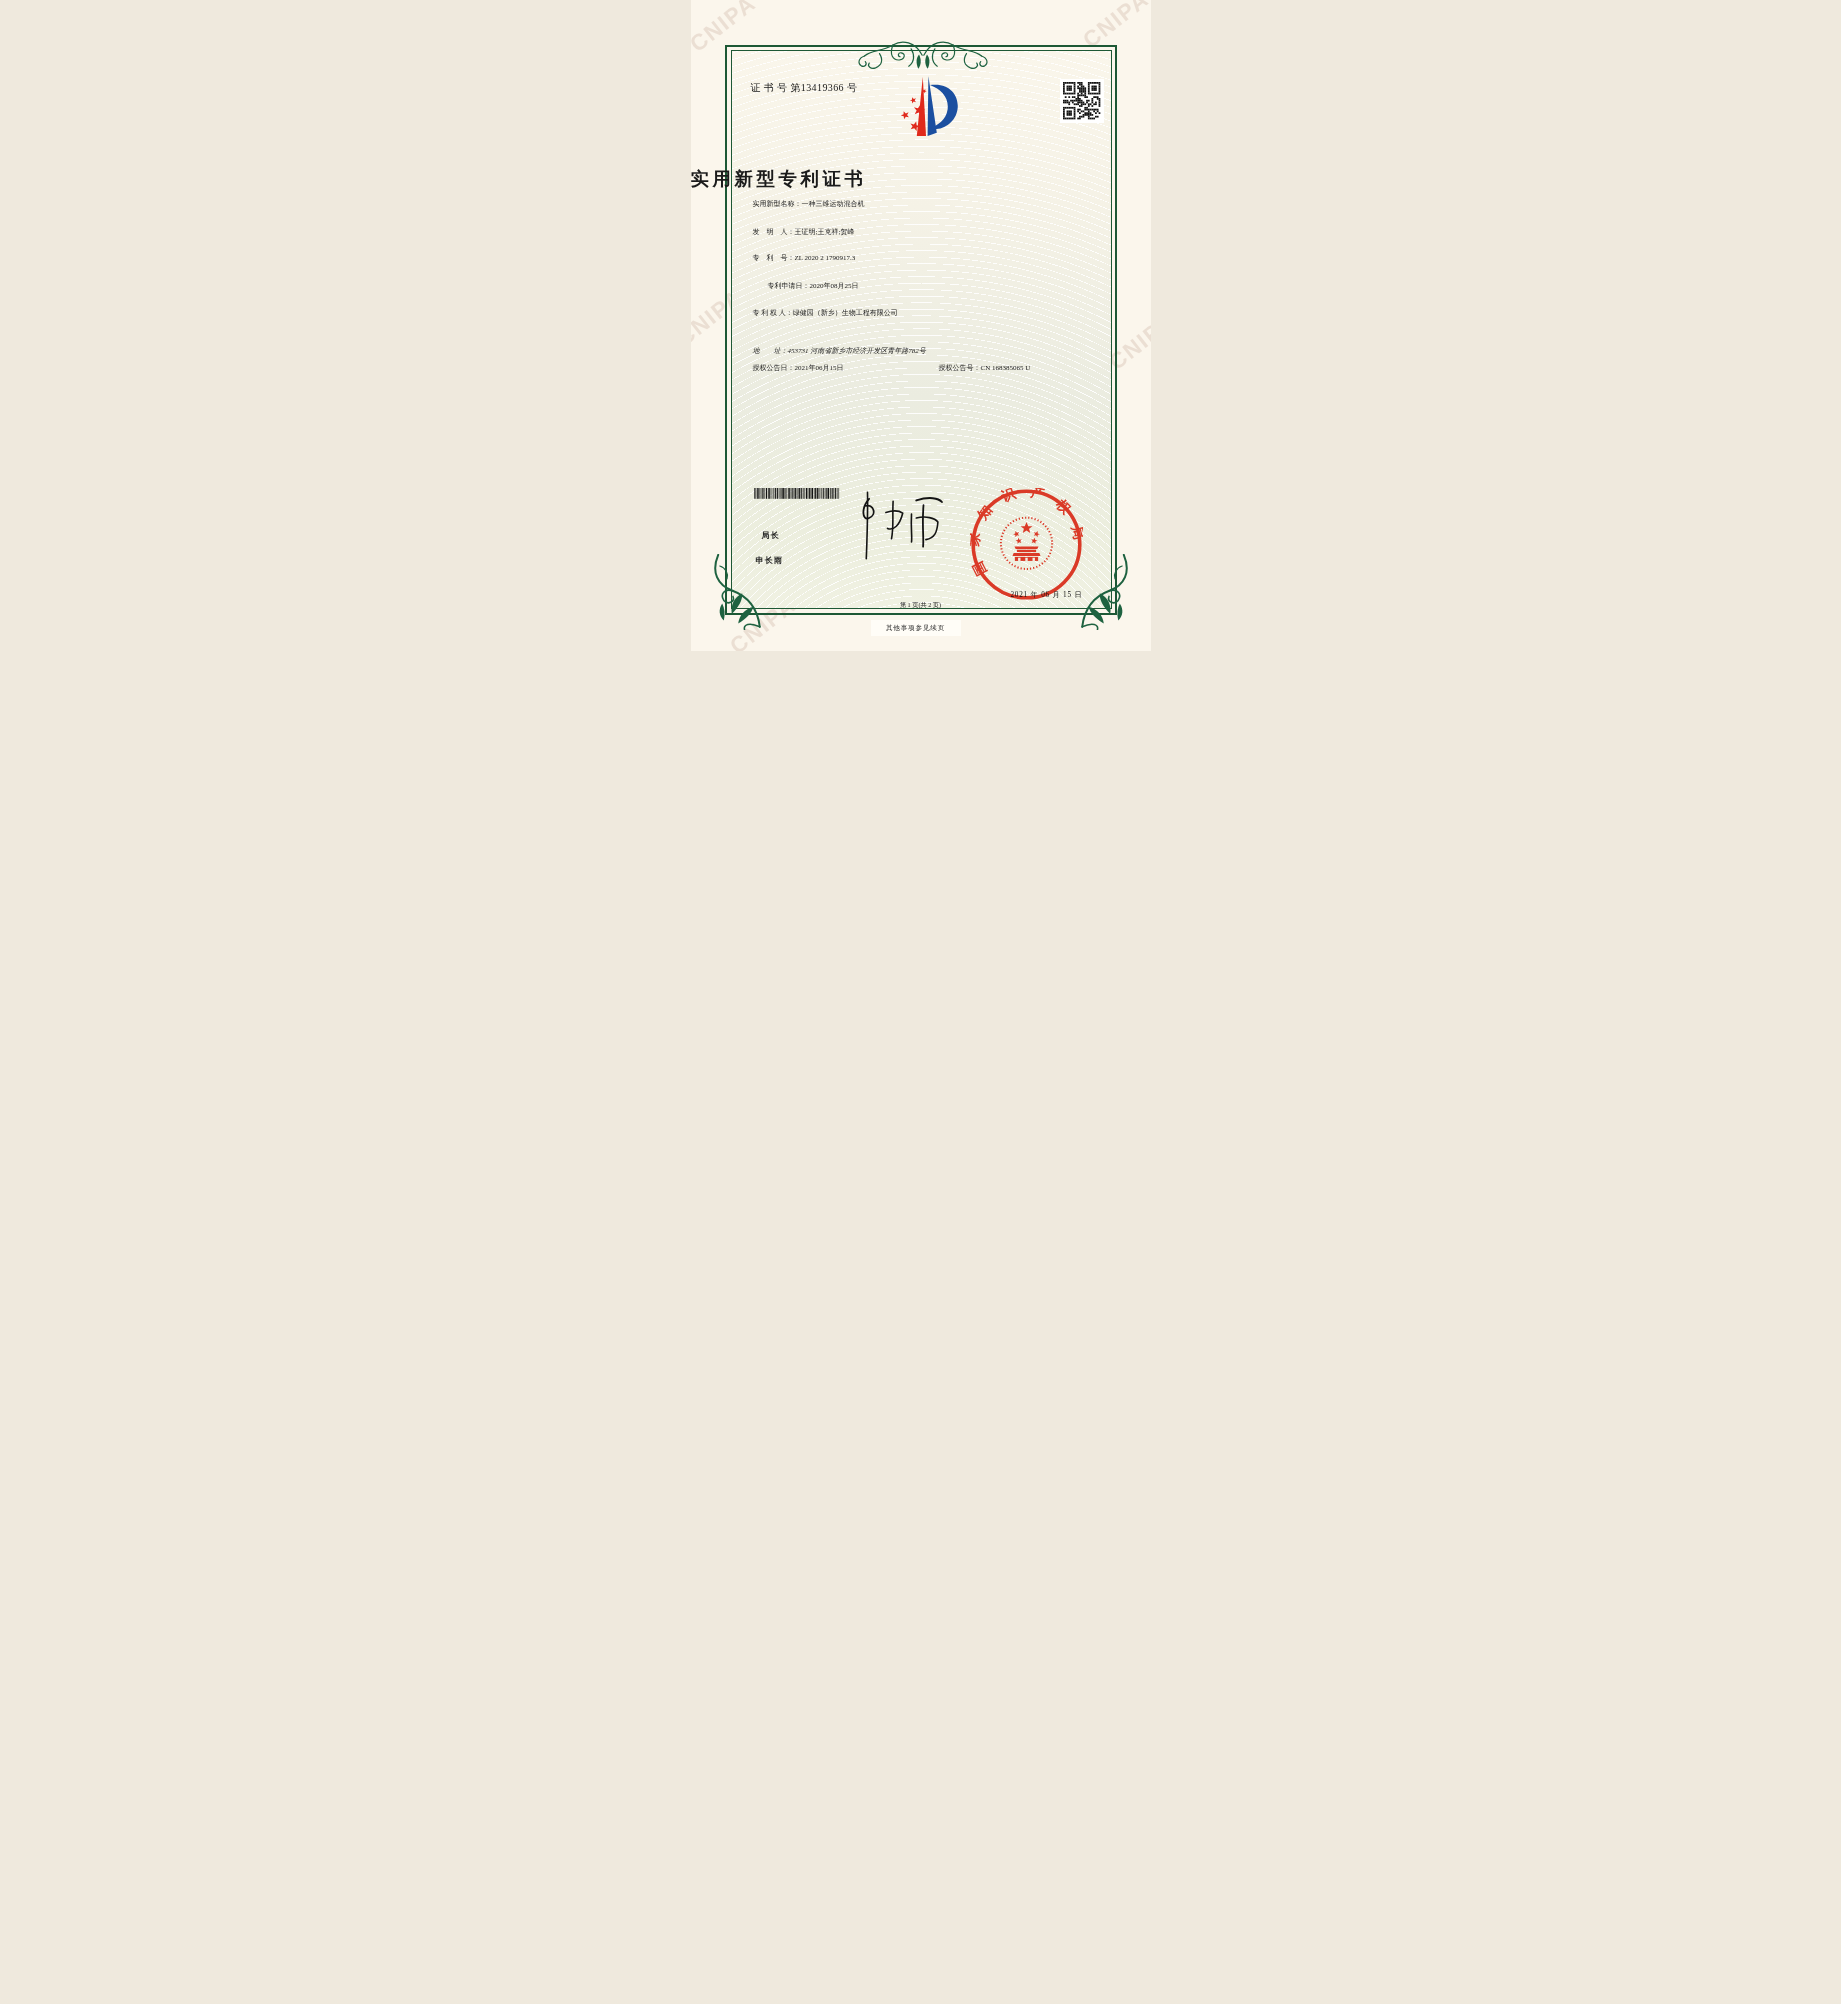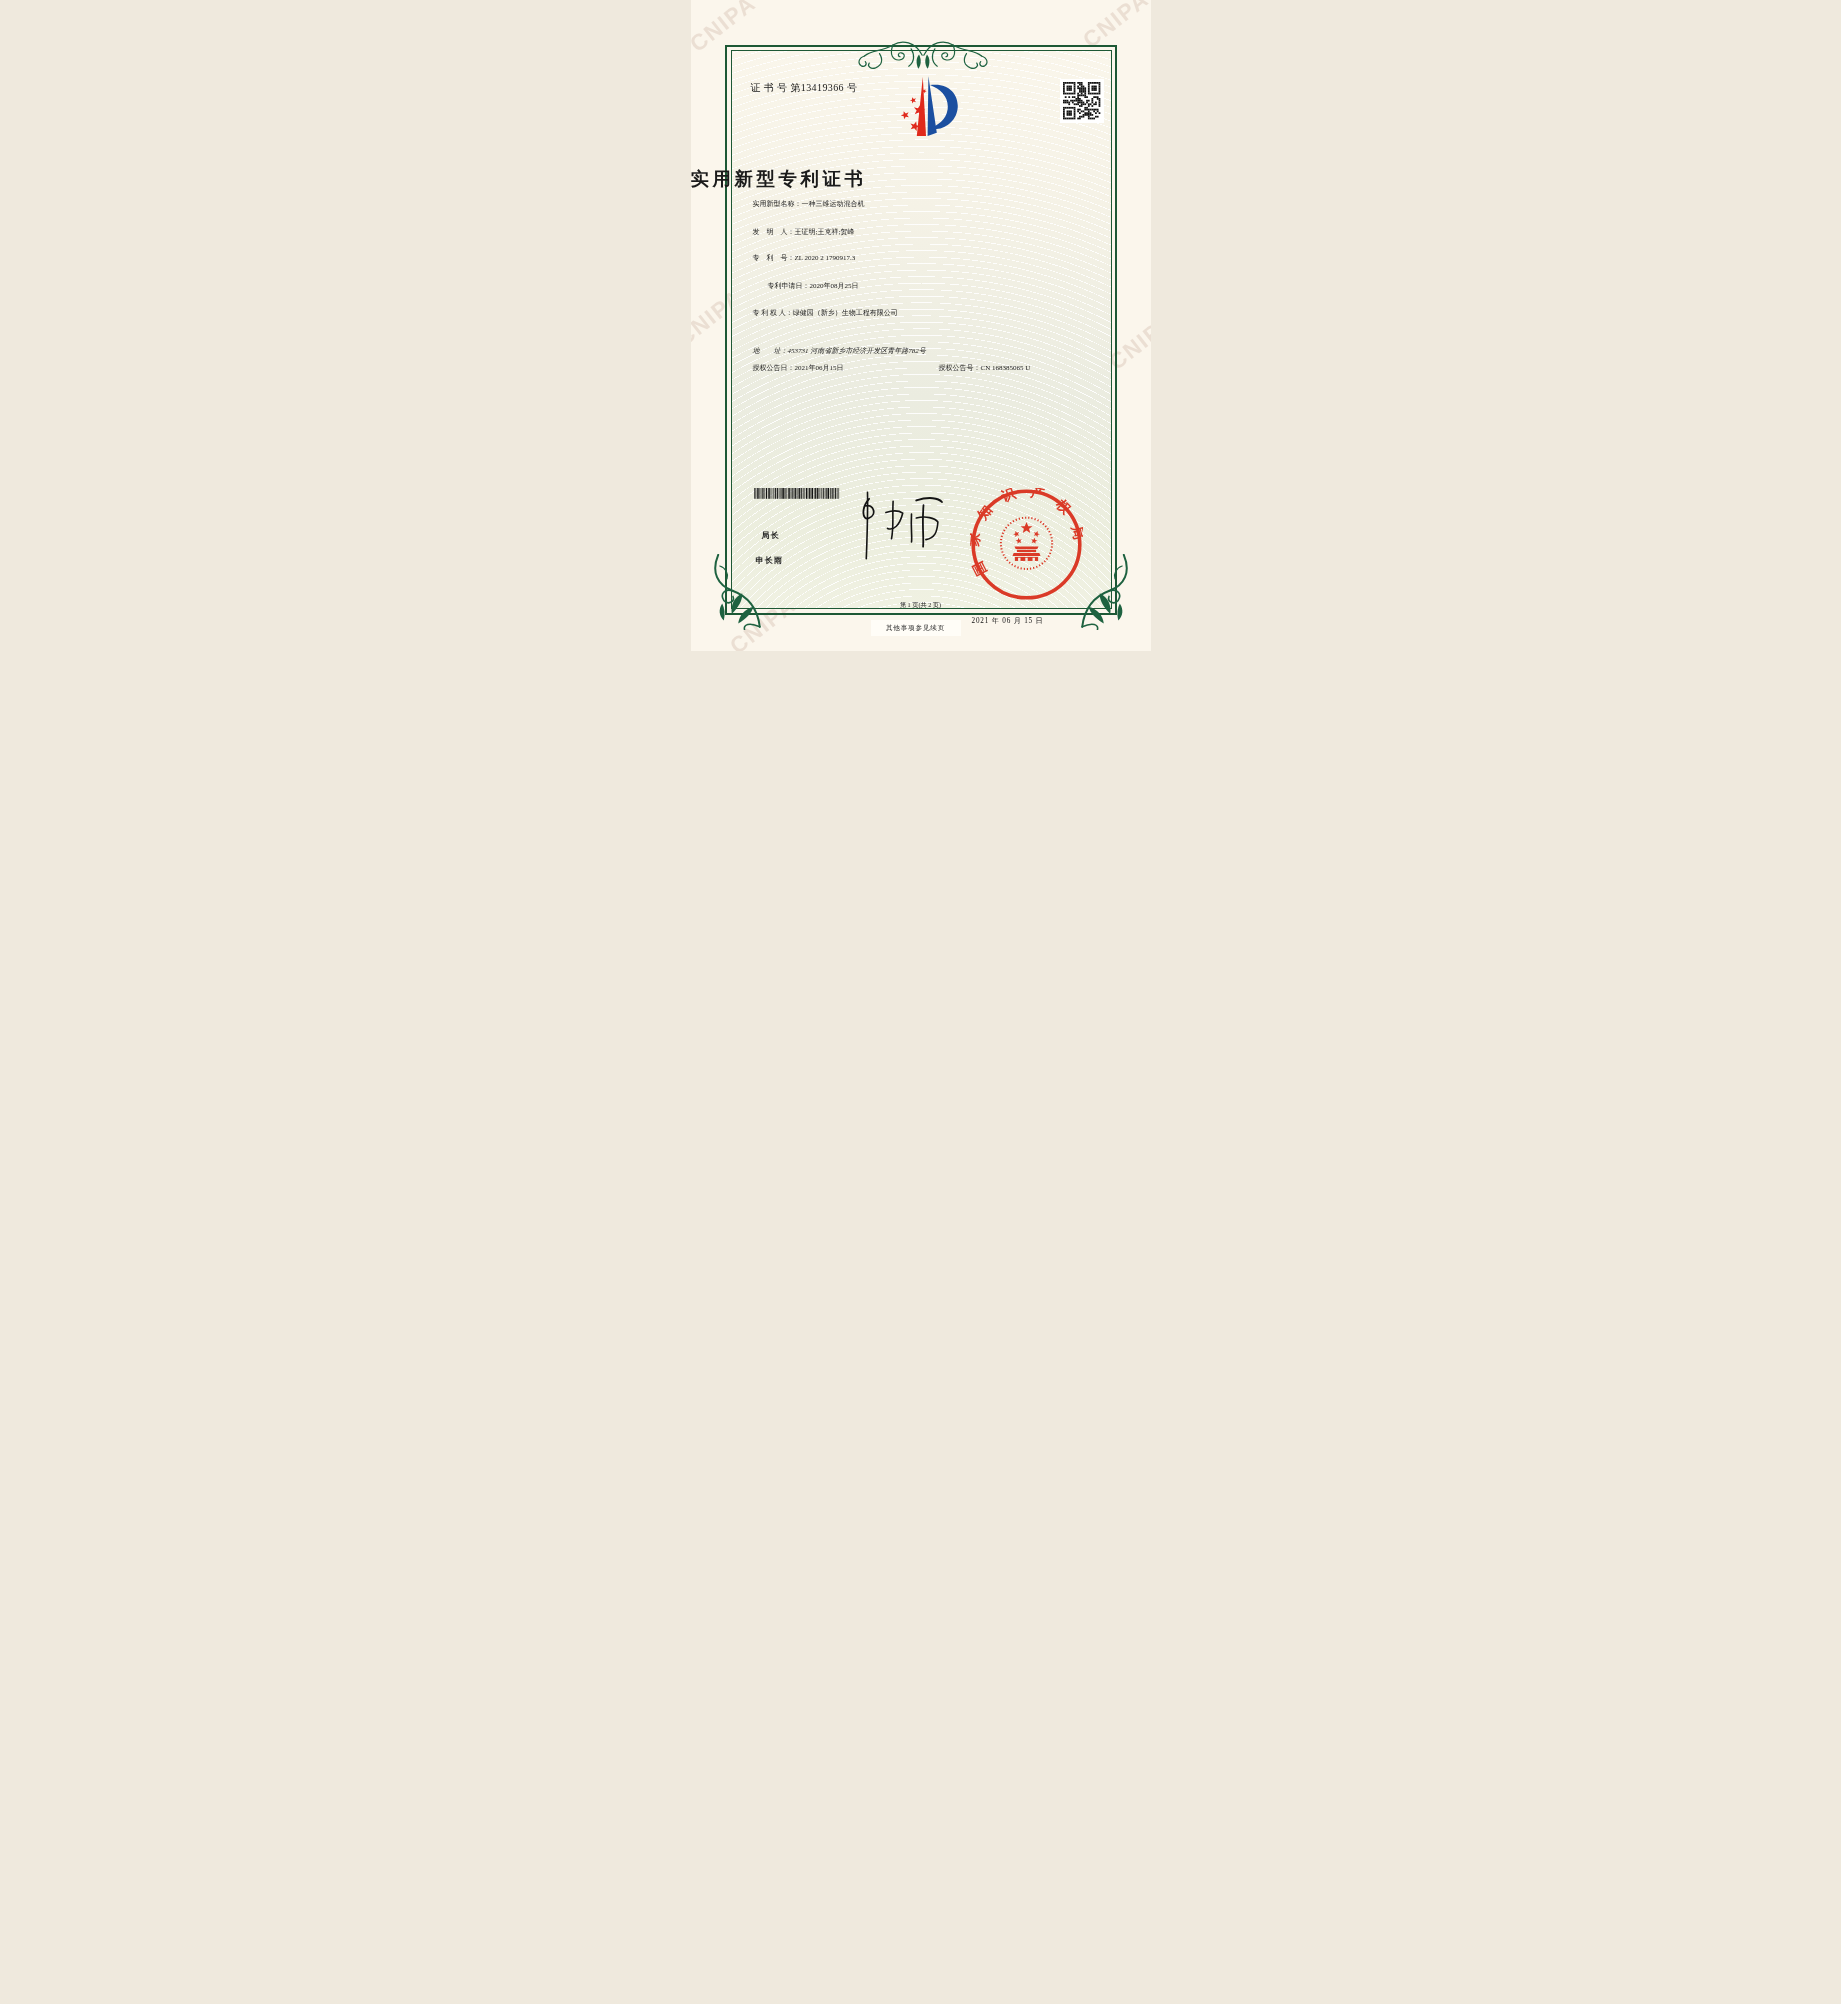--- a/index.html
+++ b/index.html
@@ -41,21 +41,21 @@
   .body-text{
     position:absolute; z-index:4; left:61px; top:385px; width:348px;
     font-size:7px; line-height:1.95; text-align:justify;
   }
   .body-text p{margin:0; text-indent:2em;}
   .barcode{position:absolute; z-index:4; left:63px; top:488px;}
   .signer{position:absolute; z-index:4; left:65px; font-size:8px; font-weight:600; letter-spacing:1.2px;}
   .signature{position:absolute; z-index:4; left:153px; top:490px;}
   .seal{position:absolute; z-index:5; left:279px; top:488px; width:113px; height:113px;}
   .seal-date{
-    position:absolute; z-index:6; left:281px; top:616px; width:111px; text-align:left;
+    position:absolute; z-index:6; left:281px; top:590px; width:111px; text-align:right;
     font-size:7.2px; letter-spacing:0.8px; color:#111;
   }
   .page-info{
     position:absolute; z-index:4; left:0; right:0; top:601px; text-align:center; font-size:6.2px;
   }
   .note-box{
     position:absolute; z-index:4; left:180px; top:620px; width:90px; height:16px;
     background:#fffdf7; text-align:center; line-height:16px; font-size:6.6px; letter-spacing:0.8px;
   }
 </style>

